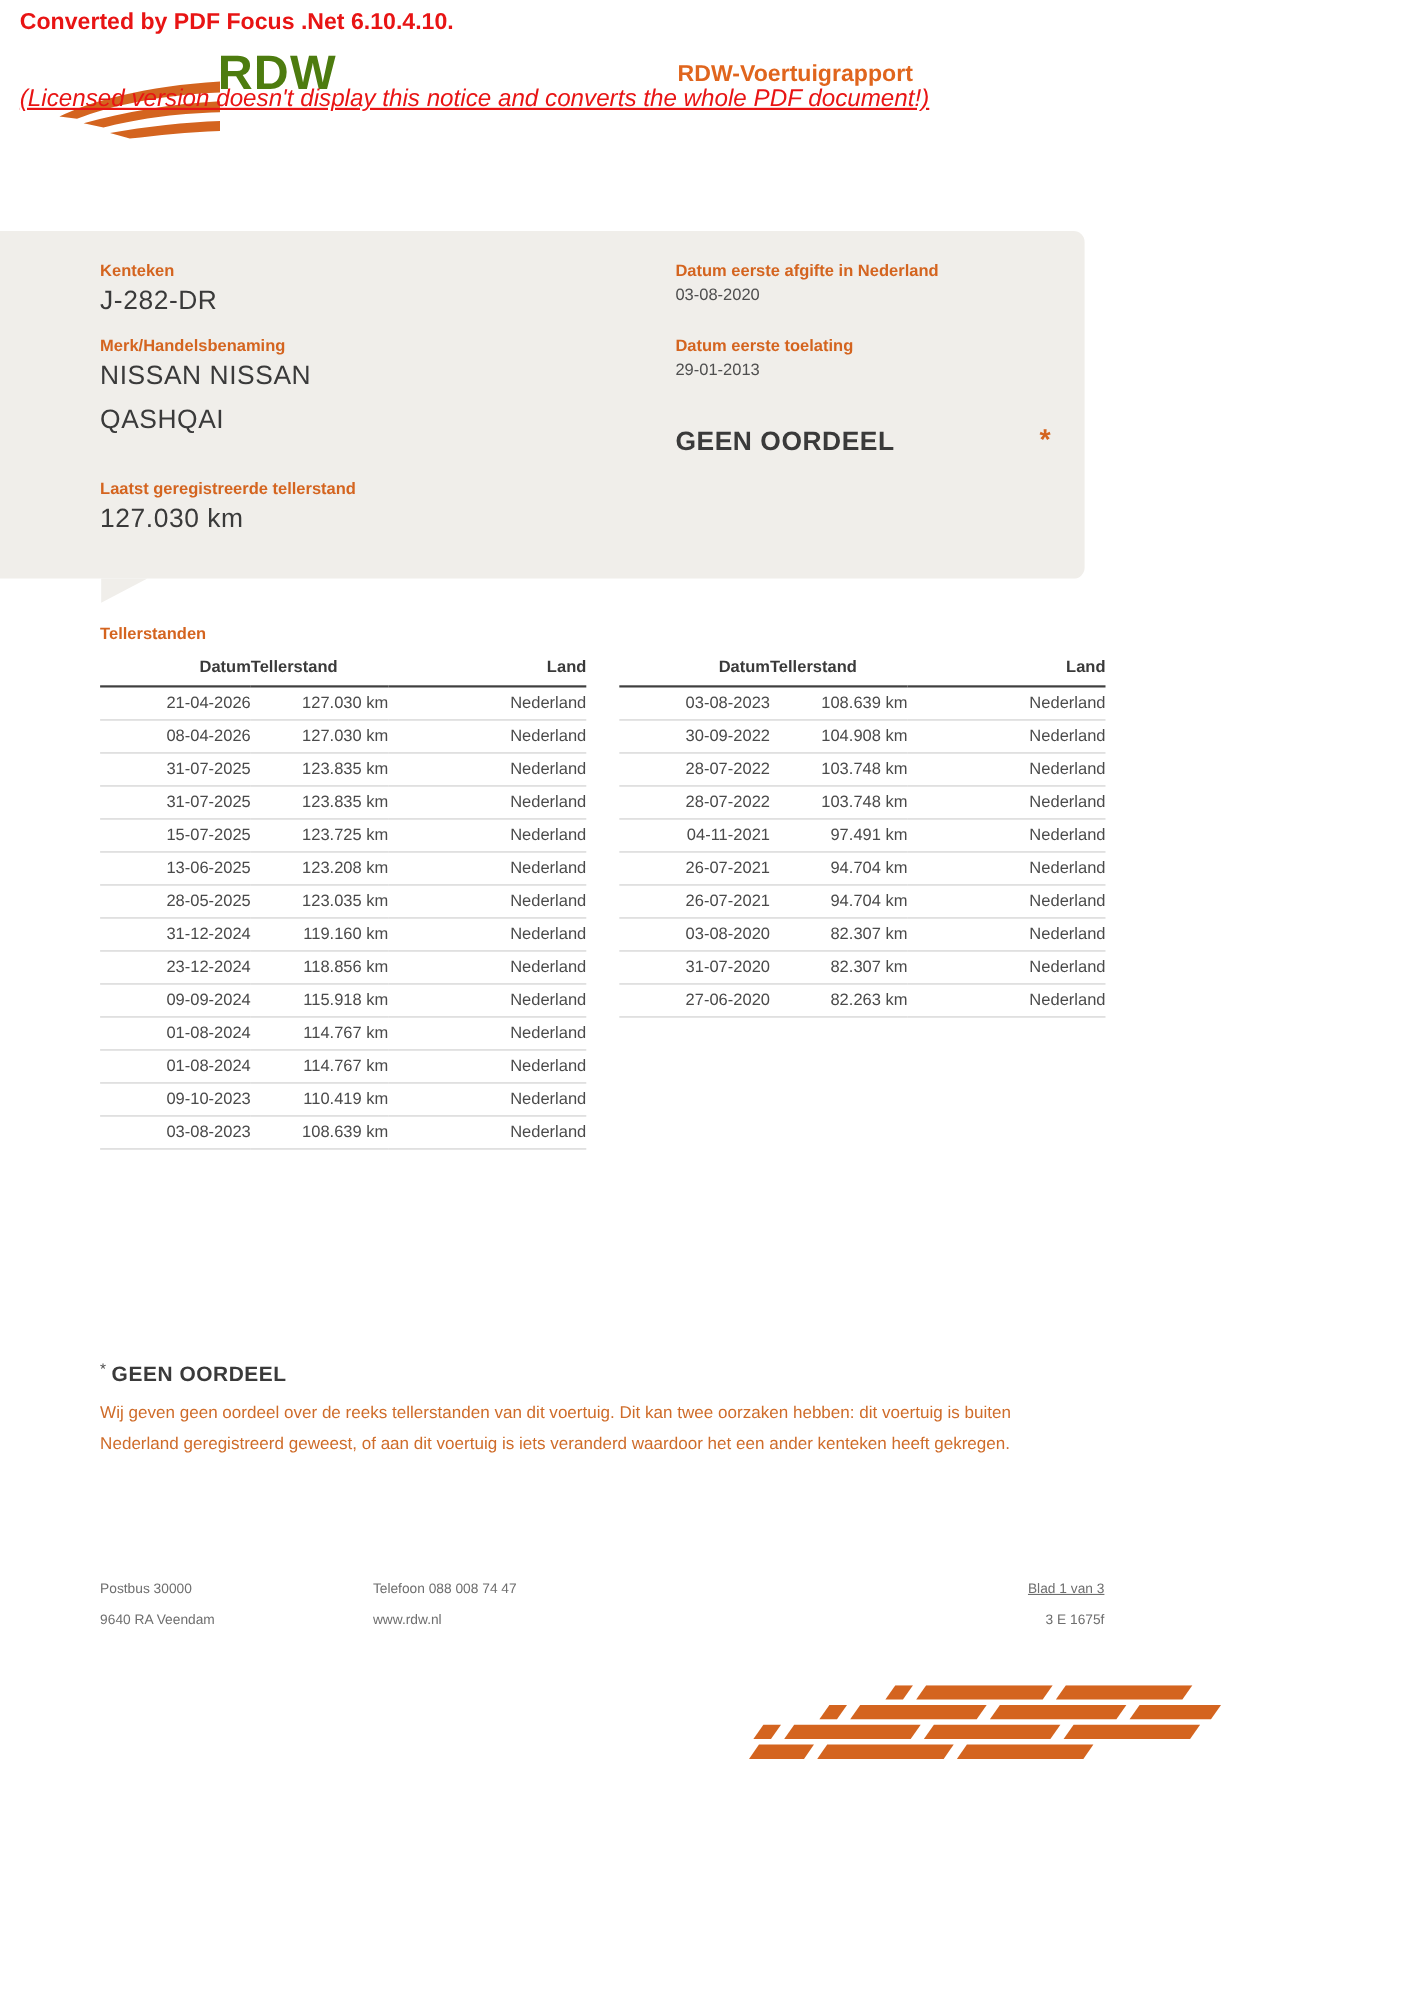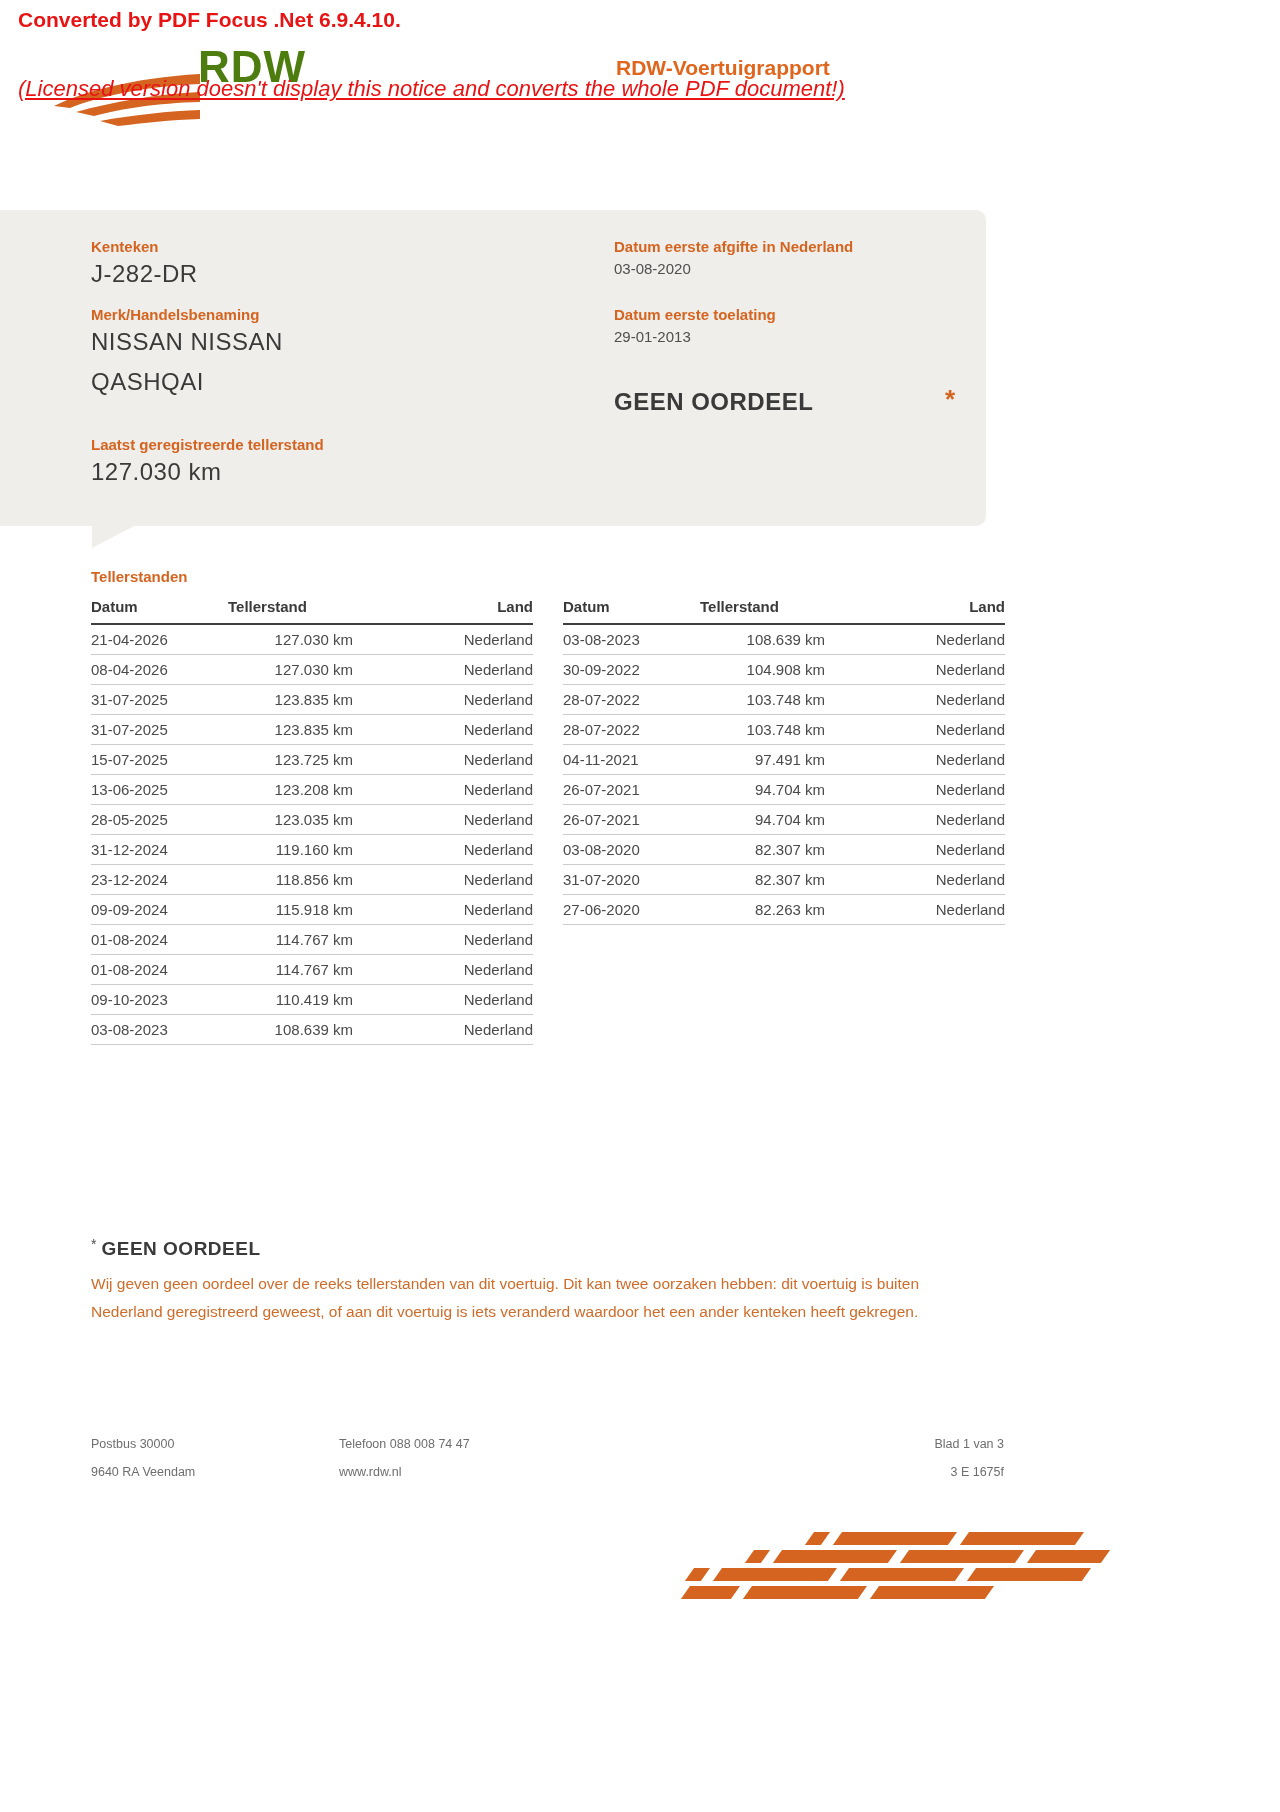--- a/index.html
+++ b/index.html
@@ -28,41 +28,41 @@
   .p-small{position:absolute;font-size:15px;color:#4f4f4f;white-space:nowrap;z-index:3;}
   .p-ast{position:absolute;font-size:26px;font-weight:bold;color:#d4641f;z-index:3;}
   
   .section-title{position:absolute;left:91px;top:568px;font-size:15px;font-weight:bold;color:#d4641f;}
   .table-wrap{position:absolute;top:594px;width:442px;}
   .table-left{left:91px;}
   .table-right{left:563px;}
   table{width:100%;border-collapse:collapse;font-size:15px;}
   th{font-weight:bold;color:#3a3a3a;border-bottom:2px solid #3f3f3f;padding:4px 0 8px;}
   td{color:#4a4a4a;border-bottom:1px solid #cccccc;padding:6px 0;}
-  .col-datum{width:137px;text-align:left;}
+  .col-datum{width:137px;text-align:right;}
   th.col-tellerstand{width:125px;text-align:left;}
   td.col-tellerstand{width:125px;text-align:right;}
   .col-land{text-align:right;}
   
   .footnote{position:absolute;left:91px;top:1236px;width:868px;}
   .fn-ast{font-size:14px;color:#4a4a4a;vertical-align:6px;margin-right:5px;}
   .fn-title{font-size:19px;font-weight:bold;color:#3a3a3a;letter-spacing:.5px;}
   .fn-text{margin:10px 0 0;font-size:15.5px;line-height:28px;color:#cf6c2a;}
   
   .footer-item{position:absolute;font-size:12.5px;color:#6e6e6e;white-space:nowrap;}
   .fr{left:800px;width:204px;text-align:right;}
   
   .stripes{position:absolute;left:664px;top:1532px;width:446px;height:72px;}
 </style>
 </head>
 <body>
 
 <div class="page">
 
-  <div class="notice1">Converted by PDF Focus .Net 6.9.4.10.</div>
+  <div class="notice1">Converted by PDF Focus .Net 6.10.4.10.</div>
   <div class="notice2">(Licensed version doesn't display this notice and converts the whole PDF document!)</div>
 
   <svg class="swoosh" viewBox="0 0 150 60" aria-hidden="true">
     <g fill="#d4641f">
       <path d="M2,36 C30,22 80,8 148,4 L148,14 C95,16 48,26 18,38 Z"></path>
       <path d="M24,42 C60,32 105,24 148,22 L148,32 C105,33 68,39 42,46 Z"></path>
       <path d="M48,51 C80,45 118,41 148,40 L148,49 C118,50 92,53 66,56 Z"></path>
     </g>
   </svg>
   <div class="logo-text">RDW</div>
@@ -245,21 +245,21 @@
     <div>
       <span class="fn-ast">*</span><span class="fn-title">GEEN OORDEEL</span>
     </div>
     <p class="fn-text">Wij geven geen oordeel over de reeks tellerstanden van dit voertuig. Dit kan twee oorzaken hebben: dit voertuig is buiten Nederland geregistreerd geweest, of aan dit voertuig is iets veranderd waardoor het een ander kenteken heeft gekregen.</p>
   </div>
 
   <div class="footer-item" style="left:91px;top:1437px;">Postbus 30000</div>
   <div class="footer-item" style="left:91px;top:1465px;">9640 RA Veendam</div>
   <div class="footer-item" style="left:339px;top:1437px;">Telefoon 088 008 74 47</div>
   <div class="footer-item" style="left:339px;top:1465px;">www.rdw.nl</div>
-  <div class="footer-item fr" style="top:1437px;">Blad 1 van 3</div>
+  <div class="footer-item fr" style="top:1437px;text-decoration:underline;">Blad 1 van 3</div>
   <div class="footer-item fr" style="top:1465px;">3 E 1675f</div>
 
   <svg class="stripes" viewBox="0 0 446 72" aria-hidden="true">
     <g fill="#d4641f">
       <g transform="translate(0,0) skewX(-35)">
         <rect x="150" y="0" width="16" height="13"></rect>
         <rect x="178" y="0" width="115" height="13"></rect>
         <rect x="305" y="0" width="115" height="13"></rect>
       </g>
       <g transform="translate(0,18) skewX(-35)">

